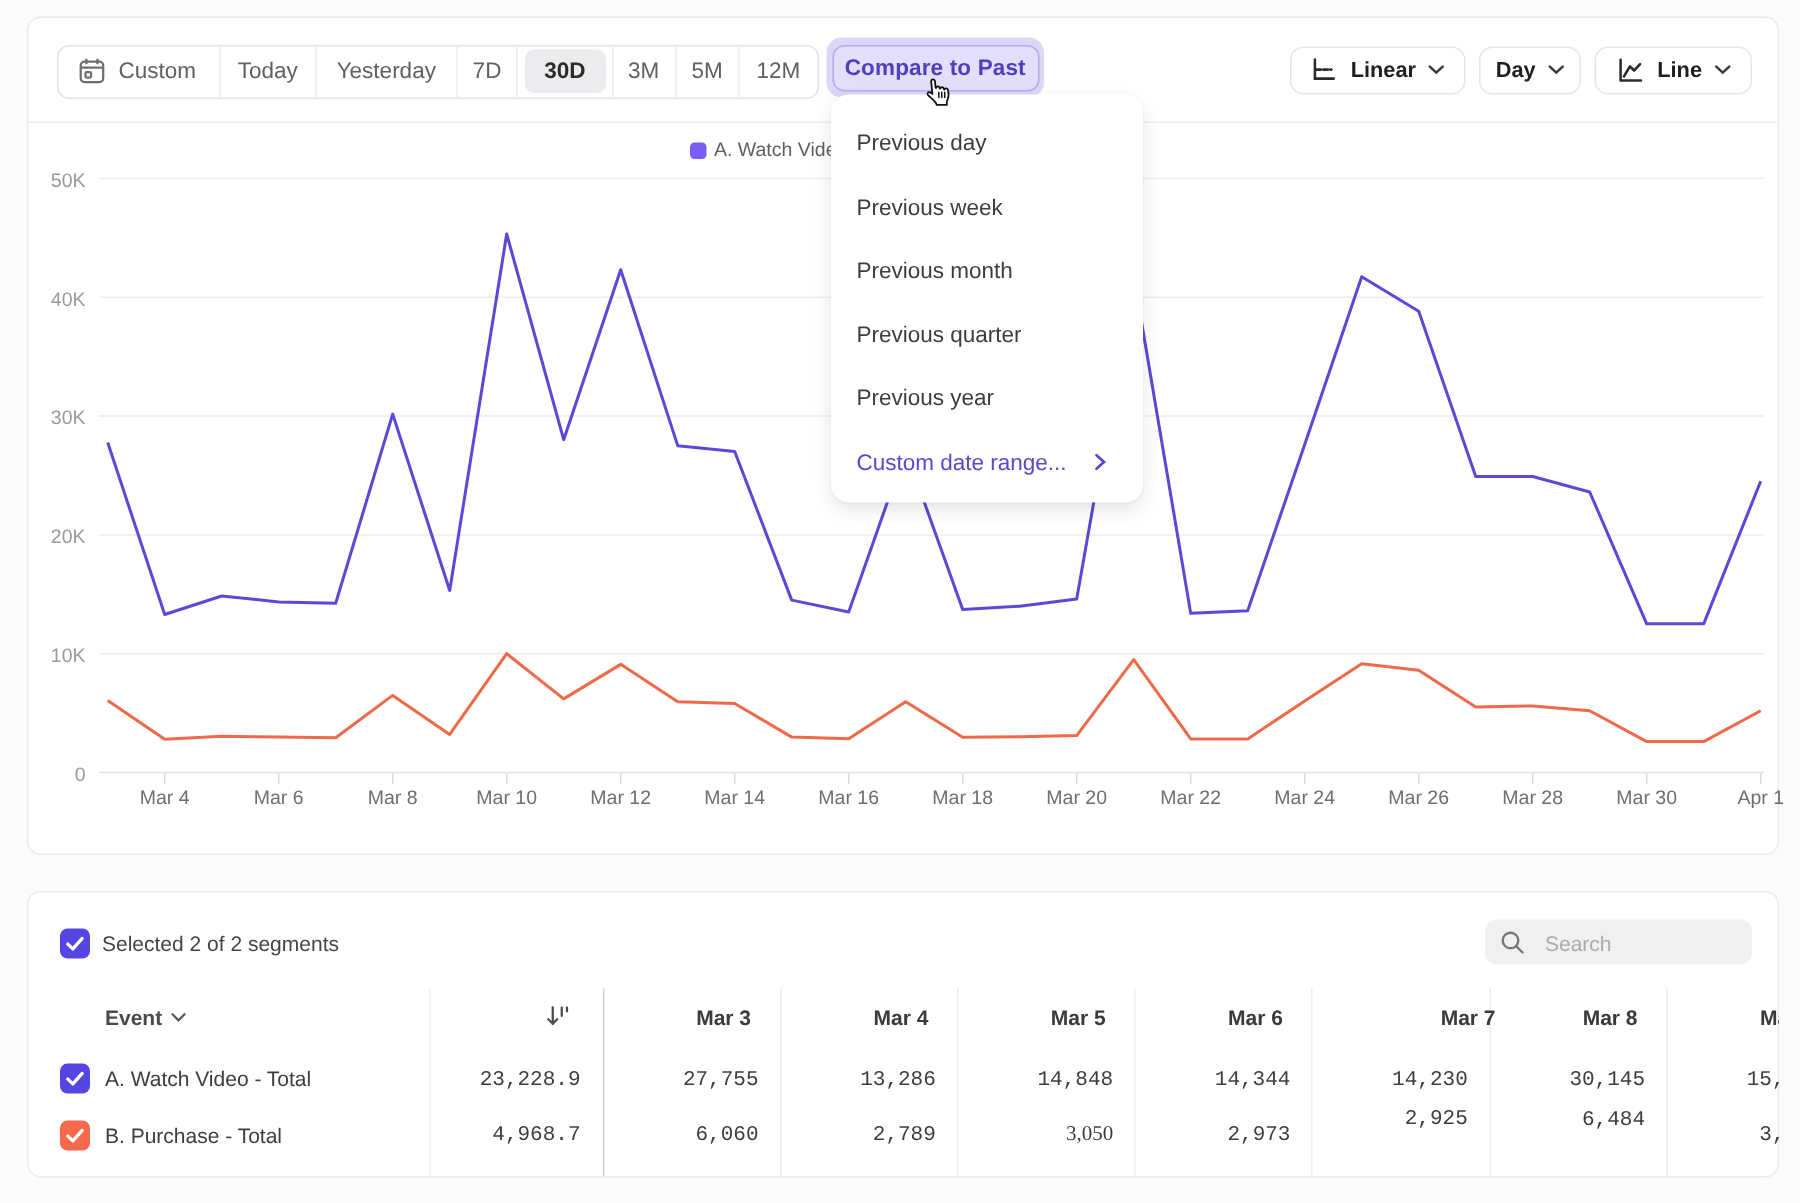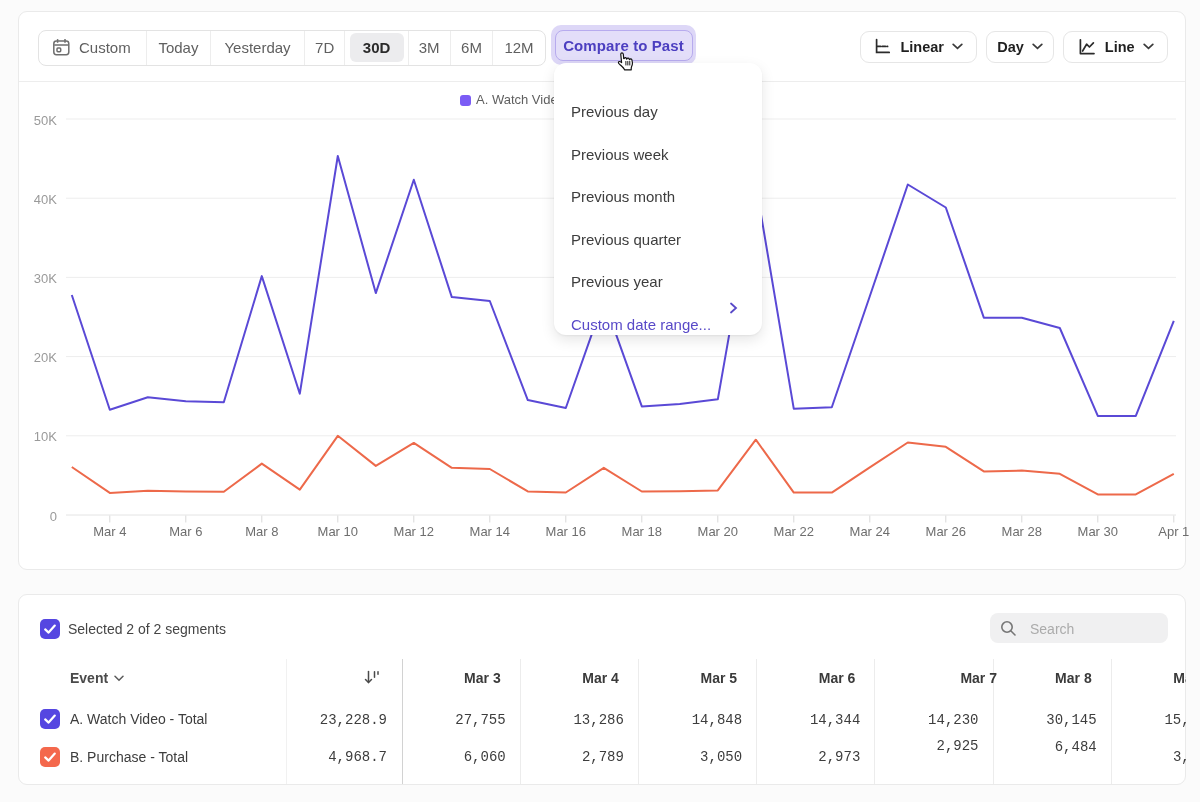--- a/index.html
+++ b/index.html
@@ -6,21 +6,21 @@
   html,body { width:1200px; height:802px; background:#fbfbfb; font-family:"Liberation Sans", sans-serif; overflow:hidden; }
   .abs { position:absolute; }
   #stage { position:relative; width:1200px; height:802px; }
   .card { position:absolute; background:#fff; border:1px solid #eaeaea; border-radius:9px; }
   .seg { position:absolute; left:38px; top:29.5px; height:36px; background:#fff; border:1px solid #e3e3e3; border-radius:8px; display:flex; align-items:stretch; }
   .seg .it { display:flex; align-items:center; justify-content:center; font-size:15px; color:#606060; border-left:1px solid #ededed; white-space:nowrap; }
   .seg .it:first-child { border-left:none; }
   .chip30 { background:#ececee; border-radius:6px; height:29.5px; width:54px; display:flex; align-items:center; justify-content:center; font-weight:bold; color:#2b2b2b; }
   .rbtn { position:absolute; top:30.5px; height:32px; background:#fff; border:1px solid #e6e6e6; border-radius:9px; display:flex; align-items:center; justify-content:center; gap:8px; font-size:14.5px; font-weight:bold; color:#1f1f1f; }
   .menu { position:absolute; left:554px; top:63px; width:208px; height:272px; background:#fff; border-radius:12px; box-shadow:0 1px 2px rgba(0,0,0,.05), 0 5px 14px rgba(0,0,0,.10); }
-  .mi { position:absolute; left:571px; font-size:15px; color:#3d3d3d; white-space:nowrap;margin-top:16px; }
+  .mi { position:absolute; left:571px; font-size:15px; color:#3d3d3d; white-space:nowrap; }
 </style>
 </head>
 <body>
 <div id="stage">
 
   <div class="card" style="left:18px; top:11px; width:1168px; height:559px;"></div>
 
   <div class="seg">
     <div class="it" style="width:106.7px; justify-content:flex-start; padding-left:13px; gap:8.5px;">
       <svg width="18.5" height="18.5" viewBox="0 0 18.5 18.5" fill="none" stroke="#6e6e6e" stroke-width="1.5">
@@ -32,21 +32,21 @@
       </svg>
       <span>Custom</span>
       </div>
     <div class="it" style="width:64.5px;">Today</div>
     <div class="it" style="width:93.7px;">Yesterday</div>
     <div class="it" style="width:40.6px;">7D</div>
     <div class="it" style="width:63.2px;">
         <span class="chip30">30D</span>
       </div>
     <div class="it" style="width:41.9px;">3M</div>
-    <div class="it" style="width:42.9px;">6M</div>
+    <div class="it" style="width:42.9px;">5M</div>
     <div class="it" style="width:52.1px;">12M</div>
   </div>
 
   <div class="abs" style="left:551px; top:25px; width:145px; height:39.5px; background:#ddd7f7; border-radius:10px;"></div>
   <div class="abs" style="left:554.5px; top:29.5px; width:138px; height:31px; background:#e3def9; border:1px solid #b7abee; border-radius:8px; display:flex; align-items:center; justify-content:center; font-size:15px; font-weight:bold; letter-spacing:0.1px; color:#4c3fc0;">Compare to Past</div>
 
   <div class="rbtn" style="left:860px; width:116.5px;">
     <svg width="19" height="19" viewBox="0 0 19 19" fill="none" stroke="#2b2b2b" stroke-width="1.7" stroke-linecap="round">
       <path d="M3.6 2.6 V15.4 H16.2"></path>
       <path d="M4.4 9.4 H14.6" stroke-dasharray="3.2 1.6"></path>
@@ -223,21 +223,21 @@
 
   <div class="abs" style="left:39.8px; top:152.5px; width:20px; height:20px; border-radius:5px; background:#f4684c;">
     <svg width="20" height="20" viewBox="0 0 20 20" fill="none" stroke="#fff" stroke-width="2.2" stroke-linecap="round" stroke-linejoin="round">
           <path d="M5.2 10.4 L8.6 13.6 L14.8 6.6"></path>
         </svg>
   </div>
   <div class="abs" style="left:70px; top:154.5px; font-size:14px; color:#3d3d3d;">B. Purchase - Total</div>
   <div class="abs va" style="left:187px; top:155px; width:200px;">4,968.7</div>
   <div class="abs va" style="left:305.7px; top:155px; width:200px;">6,060</div>
   <div class="abs va" style="left:423.9px; top:155px; width:200px;">2,789</div>
-  <div class="abs va" style="left:542.1px; top:155px; width:200px;">3,050</div>
+  <div class="abs va" style="left:542.1px; top:155px; width:200px;font-family:Liberation Serif, serif;">3,050</div>
   <div class="abs va" style="left:660.3px; top:155px; width:200px;">2,973</div>
   <div class="abs va" style="left:778.5px; top:144px; width:200px;">2,925</div>
   <div class="abs va" style="left:896.7px; top:145px; width:200px;">6,484</div>
   <div class="abs va" style="left:1014.9px; top:155px; width:200px;">3,243</div>
 
   </div>
 
 </div>
 <style>
   .va { font-family:"Liberation Mono", monospace; font-size:14px; color:#3d3d3d; text-align:right; }

